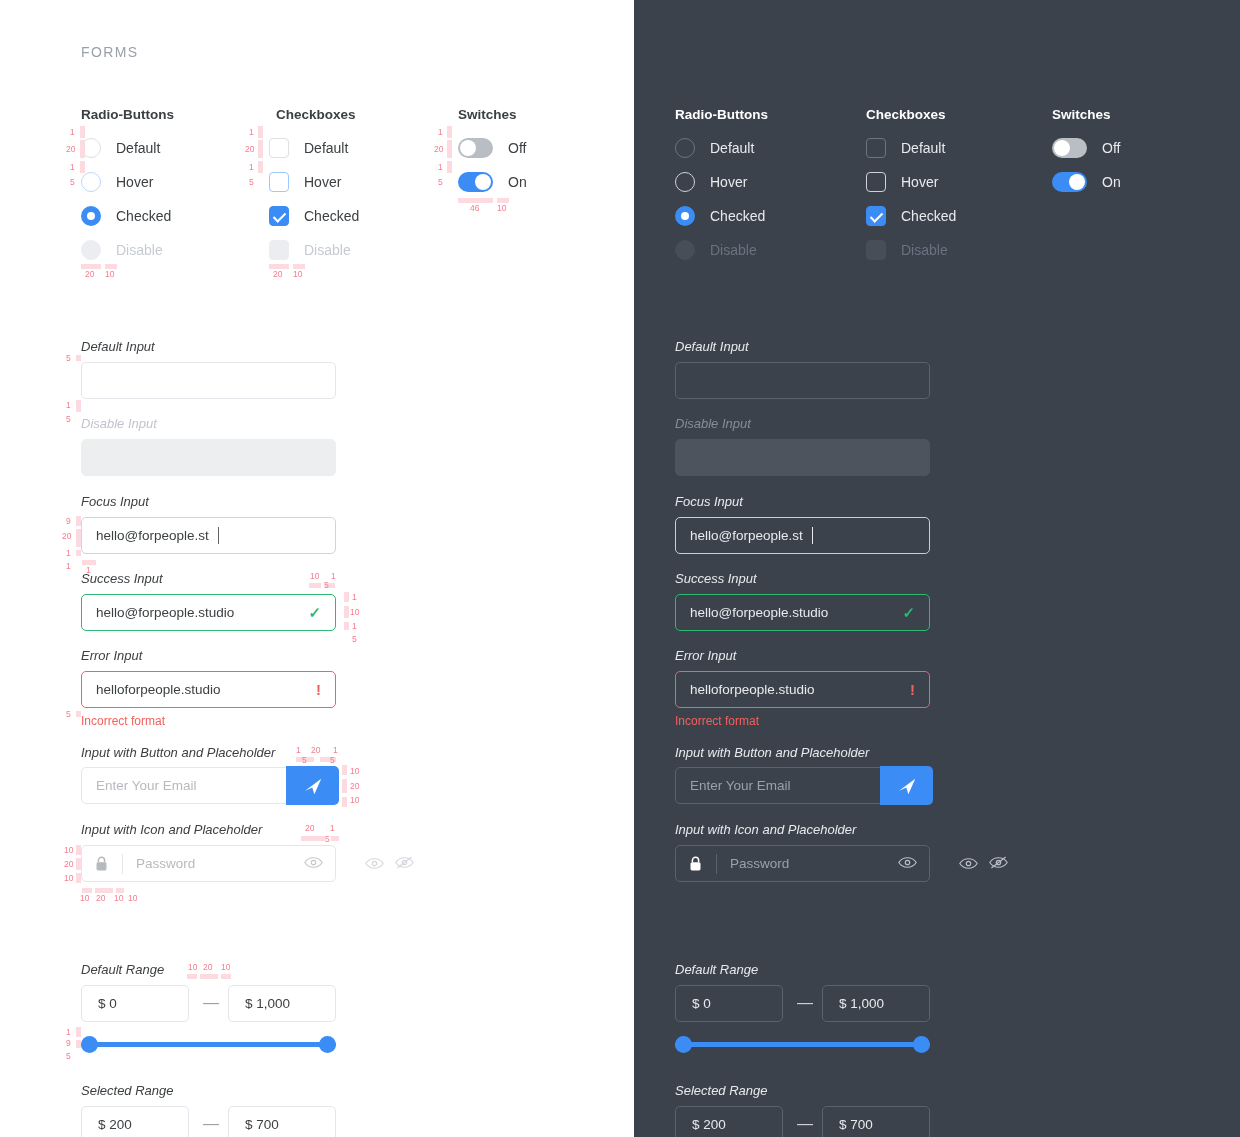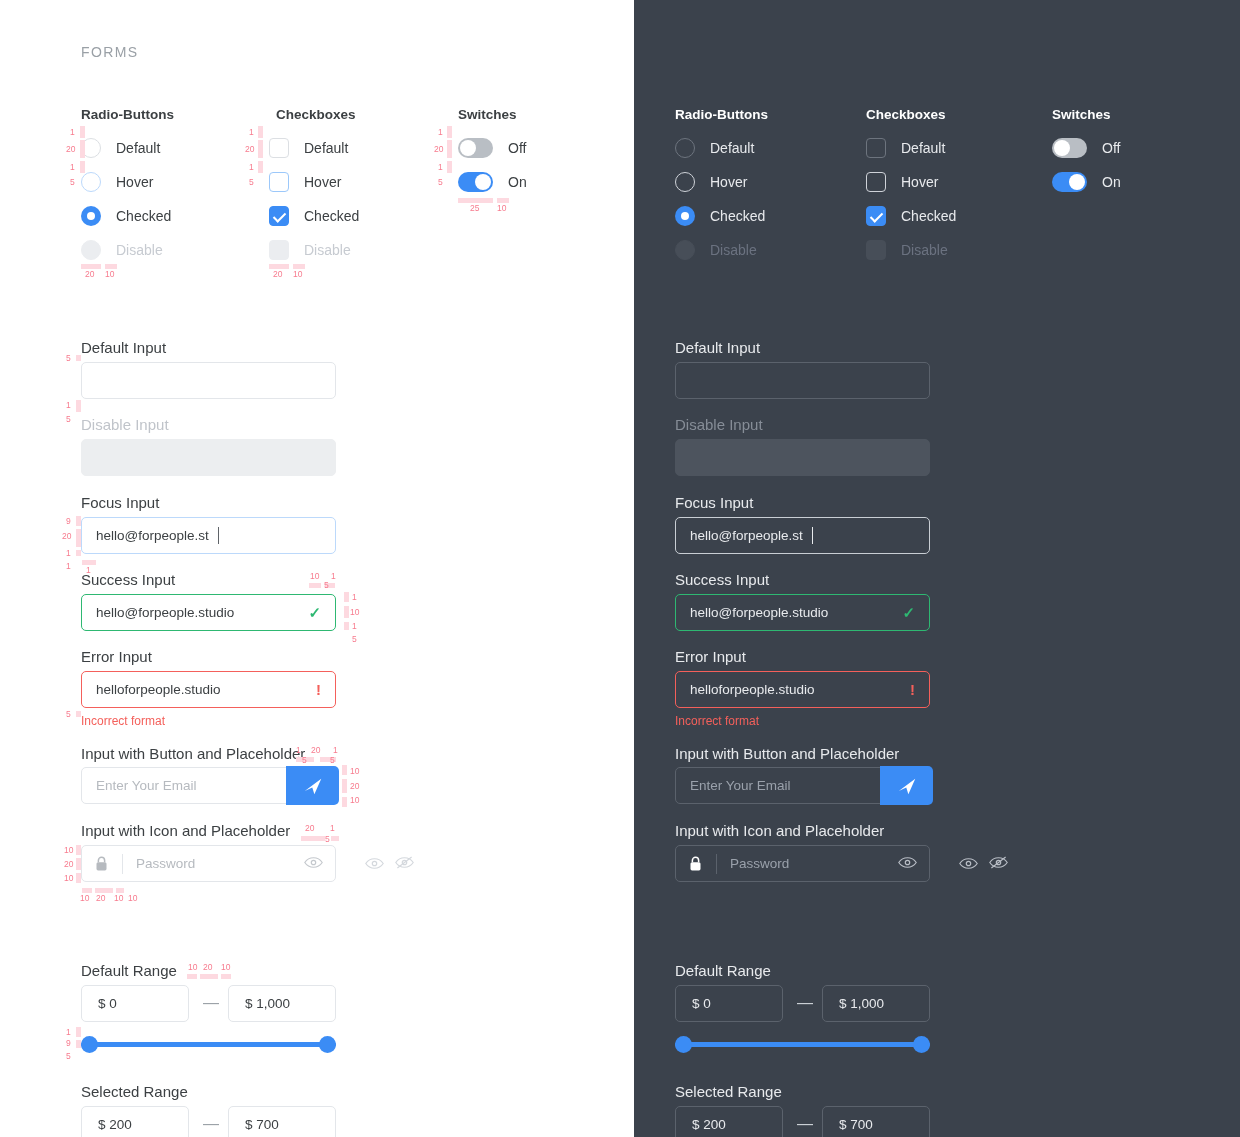--- a/index.html
+++ b/index.html
@@ -56,21 +56,21 @@
   .dark .cbox.checked{ background:#3b8cf5; border-color:#3b8cf5;}
   .dark .cbox.disabled{ background:#474e58; border-color:#474e58;}
 
   
   .switch { width: 35px; height: 20px; border-radius: 10px; background:#b9bec4; position:relative; flex:none;}
   .switch::after{content:""; position:absolute; top:2px; left:2px; width:16px; height:16px; border-radius:50%; background:#fff;}
   .switch.on { background:#3b8cf5; }
   .switch.on::after { left: 17px; }
 
   
-  .field-label { position:absolute; font-size:15px; }
+  .field-label { position:absolute; font-size:13px;font-style:italic; }
   .light .field-label { color:#3c4043; }
   .dark  .field-label { color:#e8eaed; }
   .light .field-label.dis { color:#c0c4ca; }
   .dark  .field-label.dis { color:#868d97; }
 
   .inp {
     position:absolute; height:37px; border-radius:5px;
     border:1px solid #e3e6ea; background:#fff;
     display:flex; align-items:center; padding:0 14px;
     font-size:13.5px; color:#3c4043;
@@ -289,21 +289,21 @@
 
     <div class="ann-bar-v" style="left:447px; top:126px; height:12px;"></div>
     <div class="ann-bar-v" style="left:447px; top:140px; height:18px;"></div>
     <div class="ann-bar-v" style="left:447px; top:161px; height:12px;"></div>
     <div class="ann" style="left:438px; top:127px;">1</div>
     <div class="ann" style="left:434px; top:144px;">20</div>
     <div class="ann" style="left:438px; top:162px;">1</div>
     <div class="ann" style="left:438px; top:177px;">5</div>
     <div class="ann-bar-h" style="left:458px; top:198px; width:35px;"></div>
     <div class="ann-bar-h" style="left:497px; top:198px; width:12px;"></div>
-    <div class="ann" style="left:470px; top:203px;">25</div>
+    <div class="ann" style="left:470px; top:203px;">46</div>
     <div class="ann" style="left:497px; top:203px;">10</div>
 
     <div class="ann-bar-v" style="left:76px; top:355px; height:6px;"></div>
     <div class="ann" style="left:66px; top:353px;">5</div>
     <div class="ann-bar-v" style="left:76px; top:400px; height:12px;"></div>
     <div class="ann" style="left:66px; top:400px;">1</div>
     <div class="ann" style="left:66px; top:414px;">5</div>
 
     <div class="ann-bar-v" style="left:76px; top:516px; height:10px;"></div>
     <div class="ann-bar-v" style="left:76px; top:529px; height:18px;"></div>

